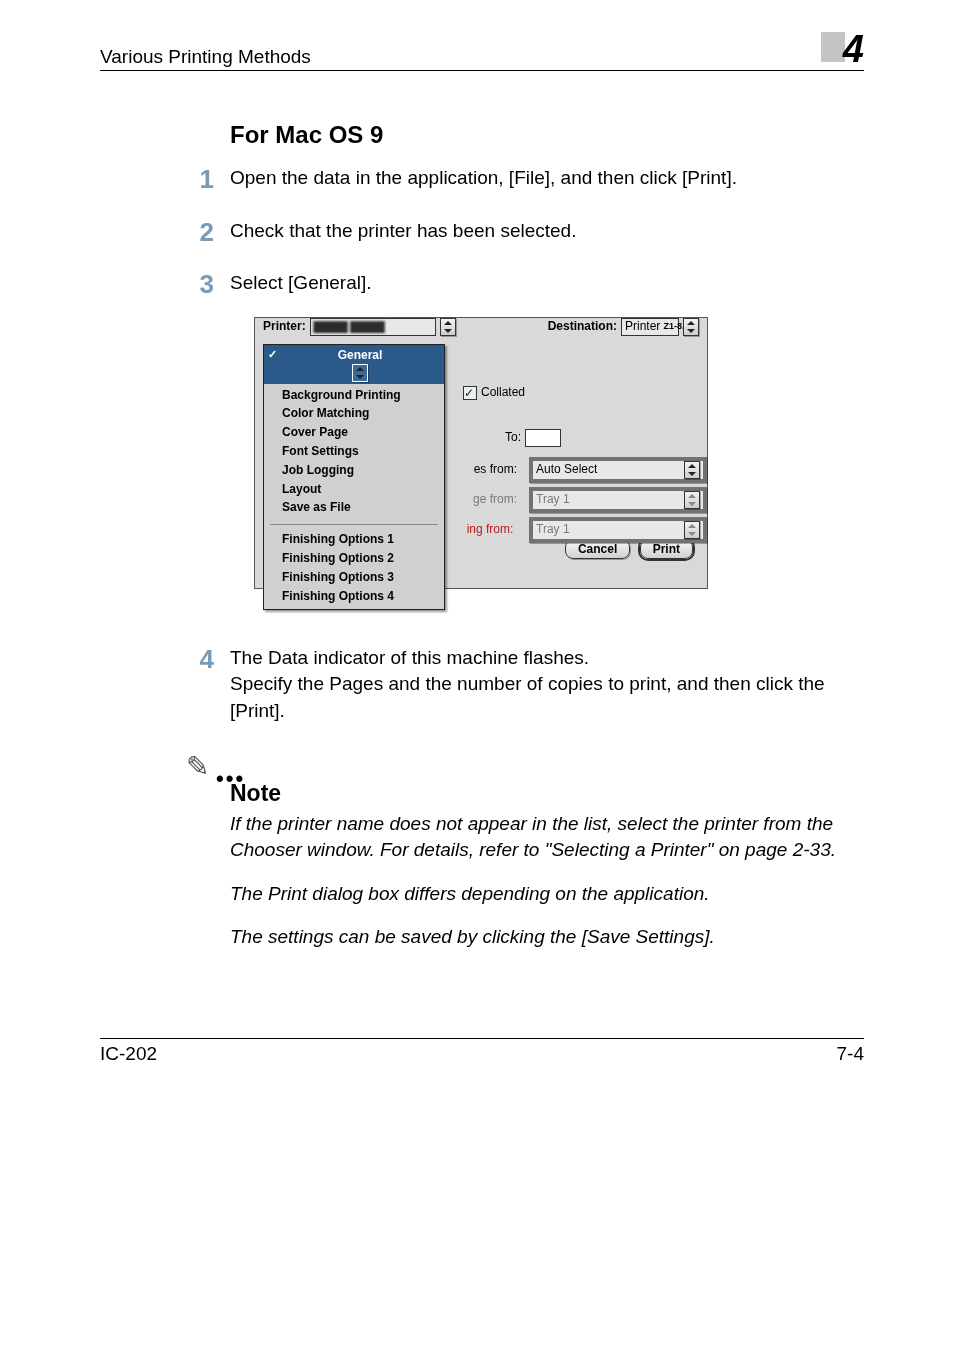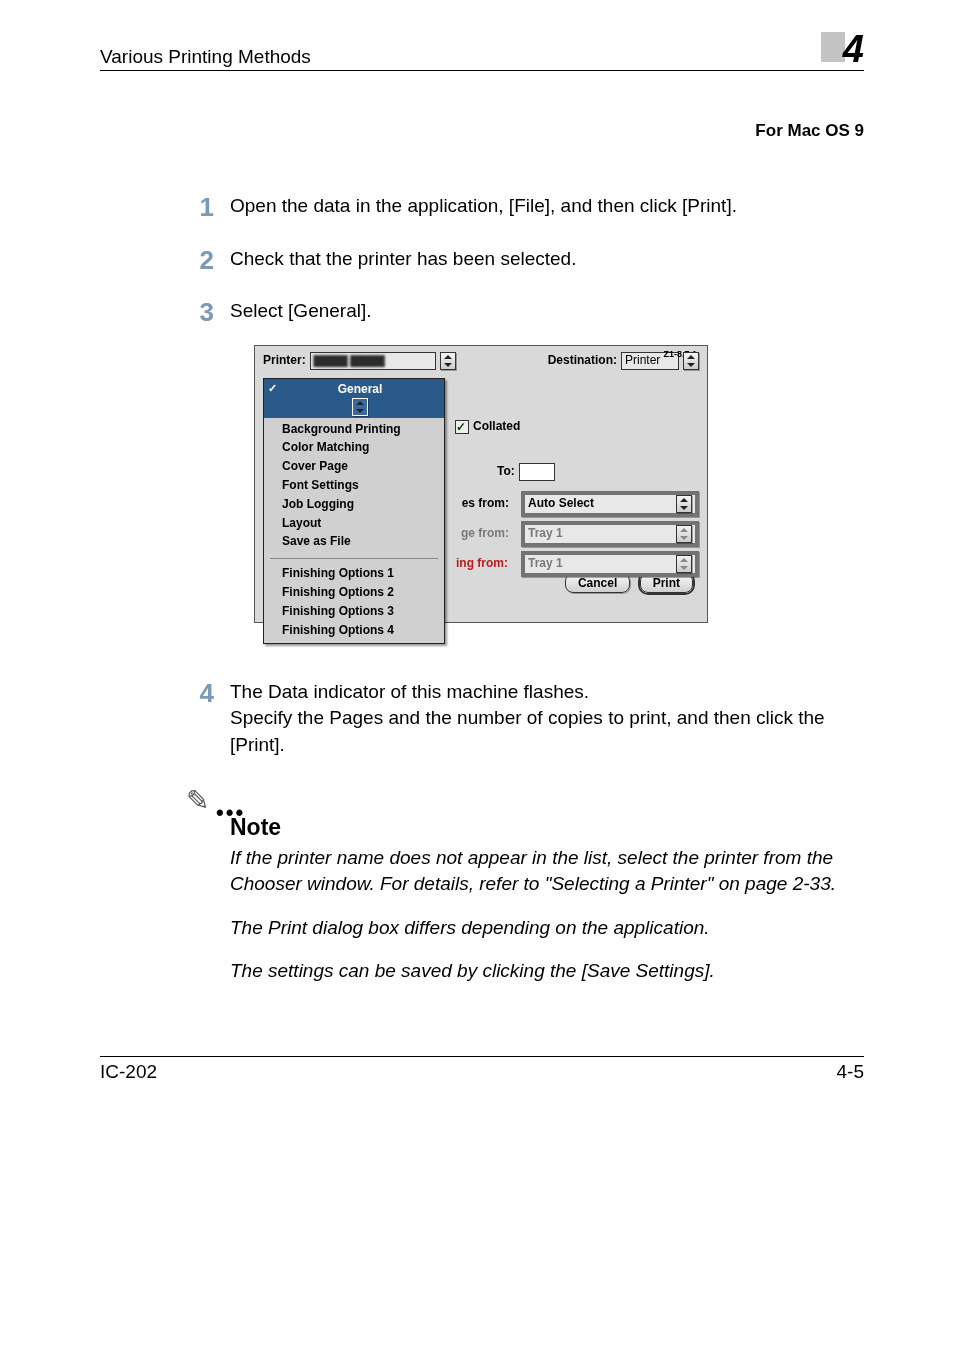--- a/index.html
+++ b/index.html
@@ -47,24 +47,23 @@
   }
   .chapter-num span {
     position: relative;
     z-index: 1;
   }
   .content {
     padding-left: 130px;
     padding-top: 50px;
   }
   .section-title {
-    font-size: 17px;
-    font-weight: bold;
-    margin-bottom: 52px;
-    text-align: right;
+    font-size: 24px;
+    font-weight: bold;
+    margin-bottom: 16px;
   }
   .step {
     position: relative;
     margin-bottom: 26px;
     font-size: 19px;
     line-height: 1.4;
   }
   .step-num {
     position: absolute;
     left: -56px;
@@ -79,21 +78,21 @@
   .dialog {
     margin: 20px auto 0 24px;
     width: 452px;
     border: 1px solid #555;
     background: #d9d9d9;
     font-family: "Arial Narrow", Arial, sans-serif;
     font-size: 12px;
     position: relative;
   }
   .dialog-inner {
-    padding: 6px 8px 10px 8px;
+    padding: 0 8px 10px 8px;
   }
   .dialog-top {
     display: flex;
     align-items: center;
     justify-content: space-between;
     margin-bottom: 8px;
   }
   .dlg-label {
     font-weight: bold;
   }
@@ -181,24 +180,24 @@
   }
   .menu-list li {
     padding: 1px 6px 1px 18px;
   }
   .menu-sep {
     border-top: 1px solid #888;
     margin: 3px 6px;
   }
   .right-panel {
     position: absolute;
-    left: 192px;
+    left: 200px;
     top: 40px;
     width: 244px;
-    font-weight: bold;
+    font-weight: normal;
   }
   .chk {
     display: inline-block;
     width: 12px; height: 12px;
     border: 1px solid #333;
     background: #eee;
     position: relative;
     margin-right: 4px;
     vertical-align: middle;
   }
@@ -285,21 +284,21 @@
     margin-bottom: 4px;
   }
   .note-body {
     font-style: italic;
     font-size: 19px;
     line-height: 1.35;
     margin-bottom: 18px;
   }
   .footer {
     position: absolute;
-    bottom: 8px;
+    bottom: 26px;
     left: 100px;
     right: 90px;
     border-top: 1.5px solid #000;
     padding-top: 4px;
     font-size: 19px;
     display: flex;
     justify-content: space-between;
   }
 </style>
 </head>
@@ -426,15 +425,15 @@
       <div class="dots">•••</div>
       <div class="note-title">Note</div>
       <div class="note-body">If the printer name does not appear in the list, select the printer from the Chooser window. For details, refer to "Selecting a Printer" on page 2-33.</div>
       <div class="note-body">The Print dialog box differs depending on the application.</div>
       <div class="note-body">The settings can be saved by clicking the [Save Settings].</div>
     </div>
   </div>
 
   <div class="footer">
     <span>IC-202</span>
-    <span>4-5</span>
+    <span>7-4</span>
   </div>
 </div>
 
 </body></html>

